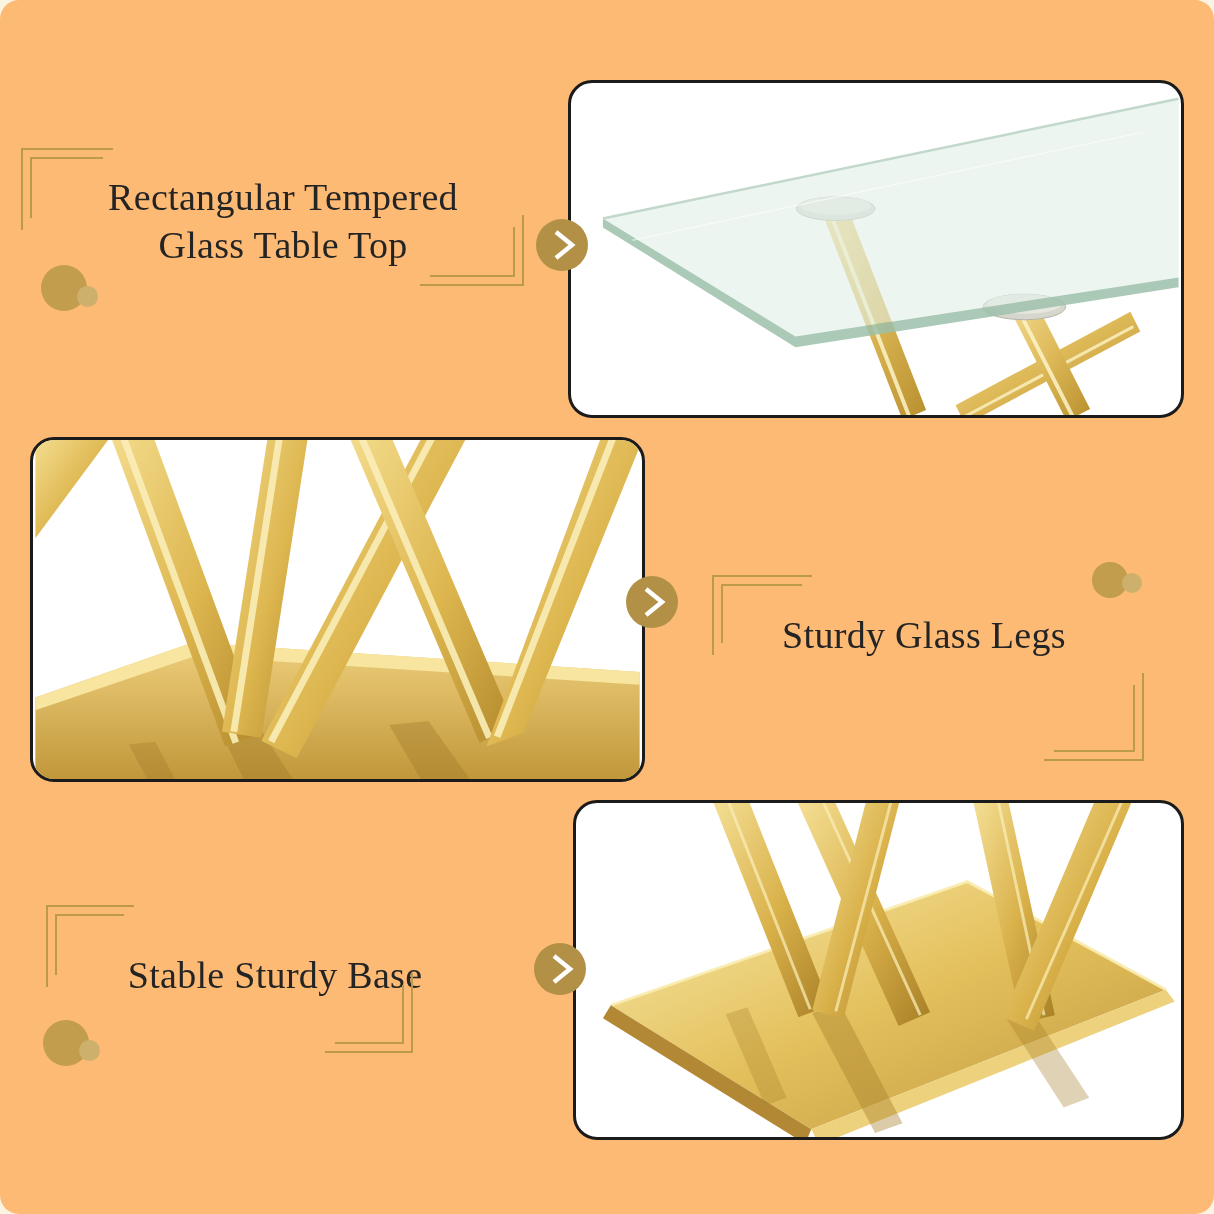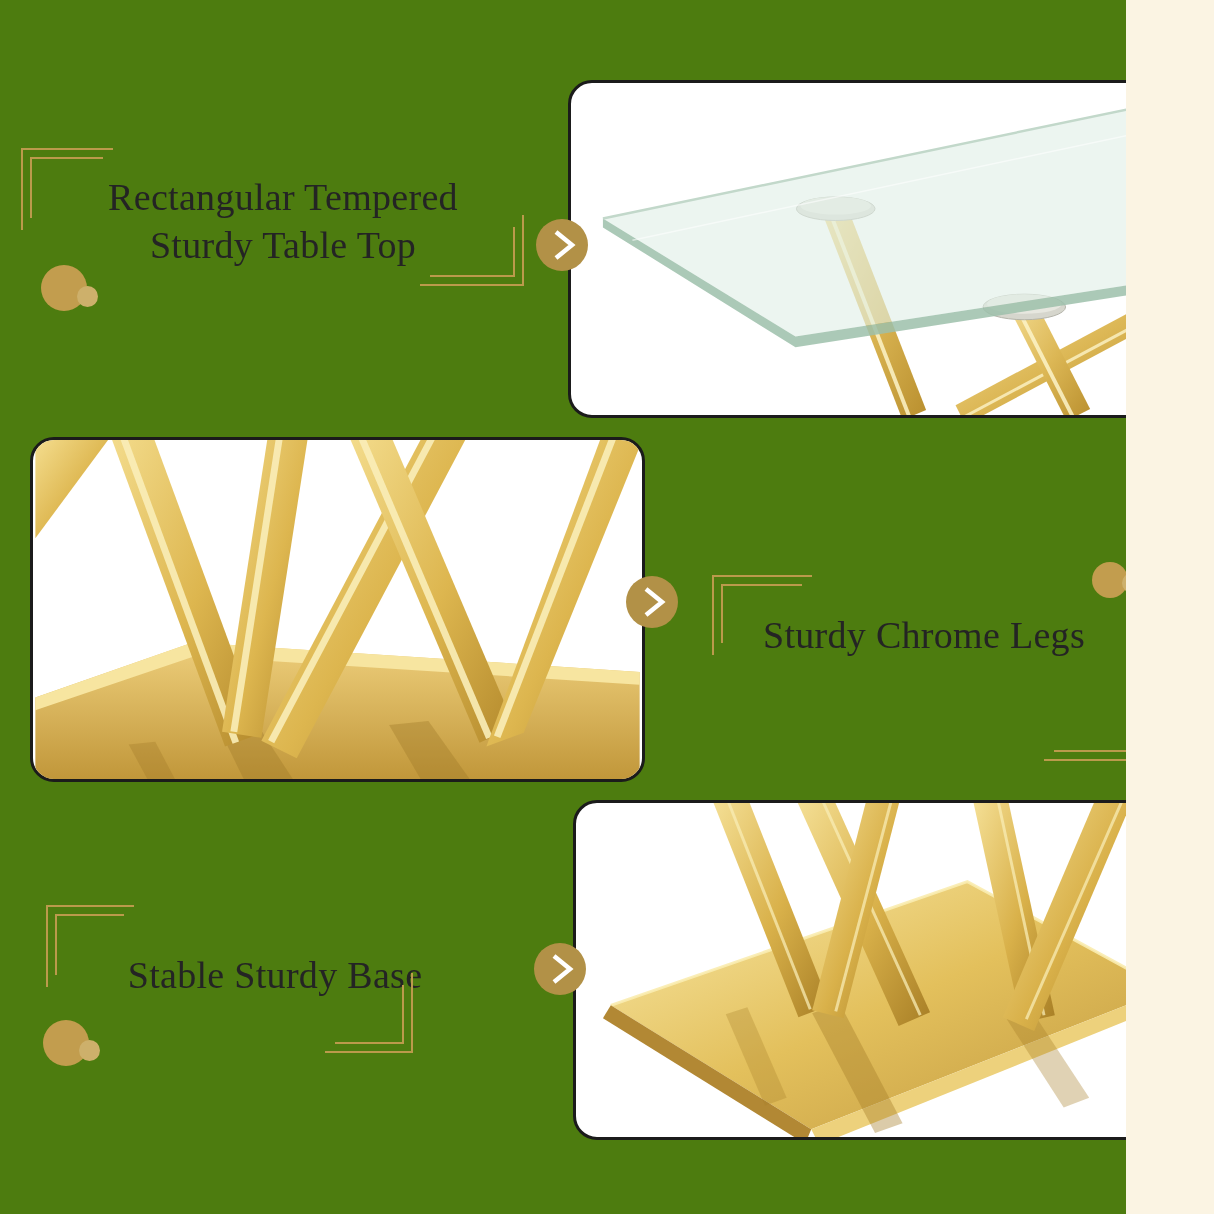--- a/index.html
+++ b/index.html
@@ -1,18 +1,18 @@
 <!DOCTYPE html>
 <html><head>
 <meta charset="utf-8">
 <style>
   html,body{margin:0;padding:0;background:#fbf4e3;}
   .canvas{
-    position:relative;width:1126px;height:1214px;overflow:hidden;
-    background:#4d7c0f;font-family:"Liberation Serif", serif;
+    position:relative;width:1214px;height:1214px;overflow:hidden;
+    background:#fdba74;font-family:"Liberation Serif", serif;border-radius:19px;
   }
   
   .panel{
     position:absolute;background:#ffffff;border:3px solid #1b1b1b;
     border-radius:24px;overflow:hidden;box-sizing:border-box;
   }
   .panel svg{display:block;width:100%;height:100%;}
   #panel-glass{left:568px;top:80px;width:616px;height:338px;}
   #panel-legs{left:30px;top:437px;width:615px;height:345px;}
   #panel-base{left:573px;top:800px;width:611px;height:340px;}
@@ -63,21 +63,21 @@
 
 <div class="canvas">
 
   <div class="bracket tl" id="br-glass-tl">
       <i class="o"></i>
       <i class="n"></i>
     </div>
 
   <div class="heading" id="h-glass">
     <span>Rectangular Tempered</span>
-    <span>Sturdy Table Top</span>
+    <span>Glass Table Top</span>
   </div>
 
   <div class="dot big" id="dot-glass-big"></div>
   <div class="dot small" id="dot-glass-small"></div>
   <div class="bracket br" id="br-glass-br">
       <i class="o"></i>
       <i class="n"></i>
     </div>
 
   <div class="badge" id="badge-glass">
@@ -166,21 +166,21 @@
       <polyline points="20,13 36,26 20,39" fill="none" stroke="#ffffff" stroke-width="4.5"></polyline>
     </svg>
   </div>
 
   <div class="bracket tl" id="br-legs-tl">
       <i class="o"></i>
       <i class="n"></i>
     </div>
 
   <div class="heading" id="h-legs">
-    <span>Sturdy Chrome Legs</span>
+    <span>Sturdy Glass Legs</span>
   </div>
 
   <div class="dot big" id="dot-legs-big"></div>
   <div class="dot small" id="dot-legs-small"></div>
   <div class="bracket br" id="br-legs-br">
       <i class="o"></i>
       <i class="n"></i>
     </div>
 
   <div class="bracket tl" id="br-base-tl">

